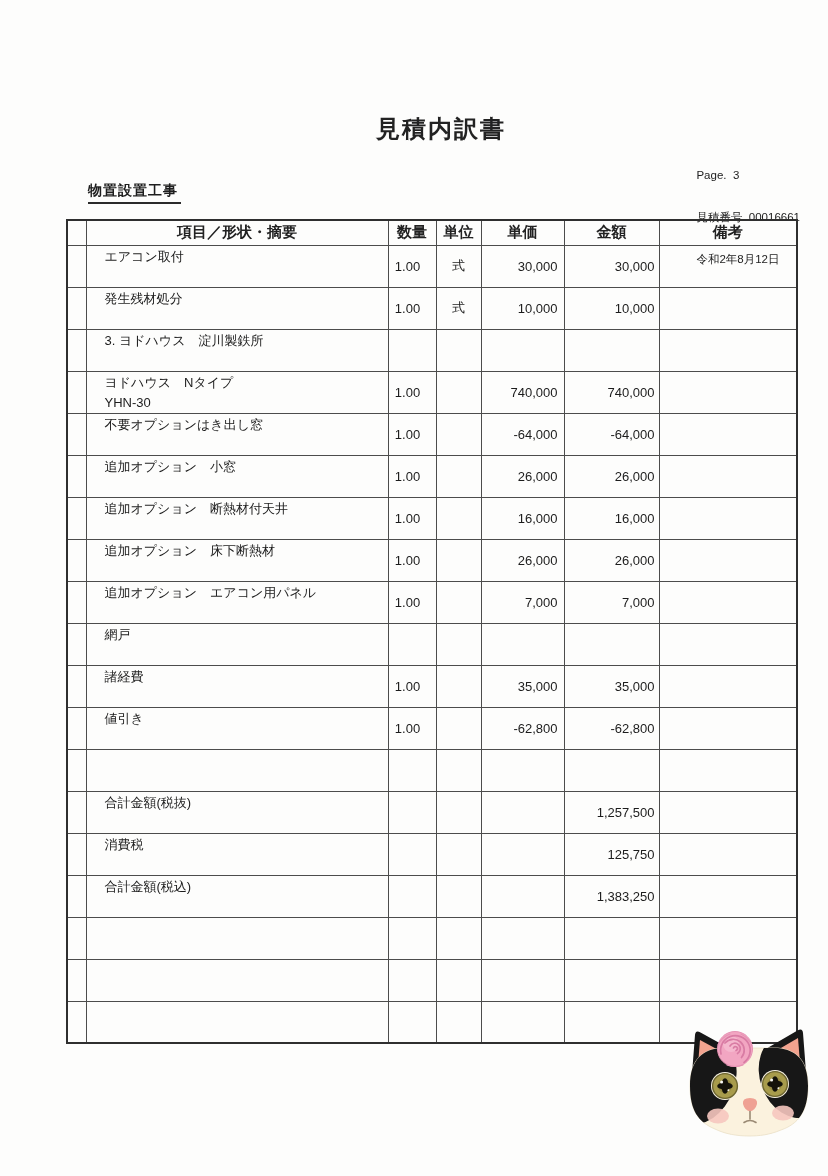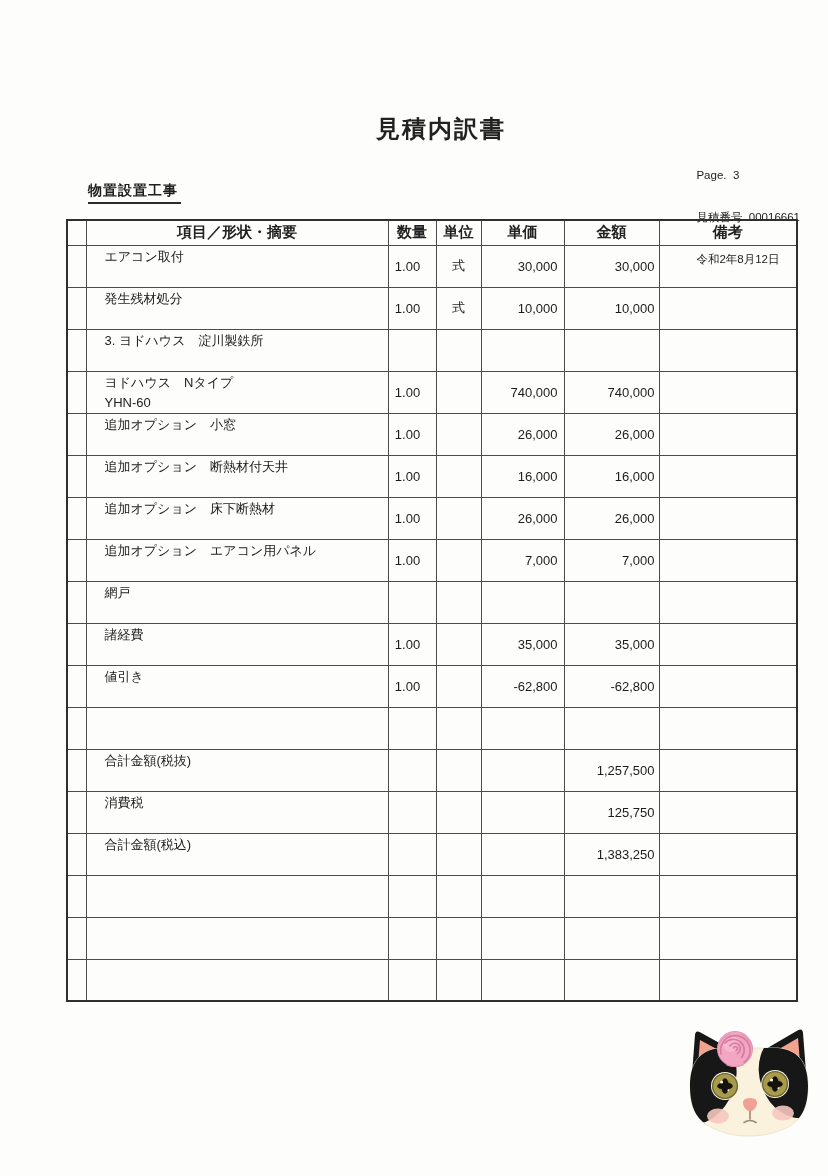--- a/index.html
+++ b/index.html
@@ -129,26 +129,37 @@
           <td class="c-qty"></td>
           <td class="c-unit"></td>
           <td class="c-price"></td>
           <td class="c-amount"></td>
           <td class="c-note"></td>
         </tr>
         <tr>
           <td class="c-margin"></td>
           <td class="c-item">
             <div class="item-line">ヨドハウス　Nタイプ</div>
-            <div class="item-line2">YHN-60</div>
+            <div class="item-line2">YHN-30</div>
           </td>
           <td class="c-qty">1.00</td>
           <td class="c-unit"></td>
           <td class="c-price">740,000</td>
           <td class="c-amount">740,000</td>
+          <td class="c-note"></td>
+        </tr>
+        <tr>
+          <td class="c-margin"></td>
+          <td class="c-item">
+            <div class="item-line">不要オプションはき出し窓</div>
+          </td>
+          <td class="c-qty">1.00</td>
+          <td class="c-unit"></td>
+          <td class="c-price">-64,000</td>
+          <td class="c-amount">-64,000</td>
           <td class="c-note"></td>
         </tr>
         <tr>
           <td class="c-margin"></td>
           <td class="c-item">
             <div class="item-line">追加オプション　小窓</div>
           </td>
           <td class="c-qty">1.00</td>
           <td class="c-unit"></td>
           <td class="c-price">26,000</td>

